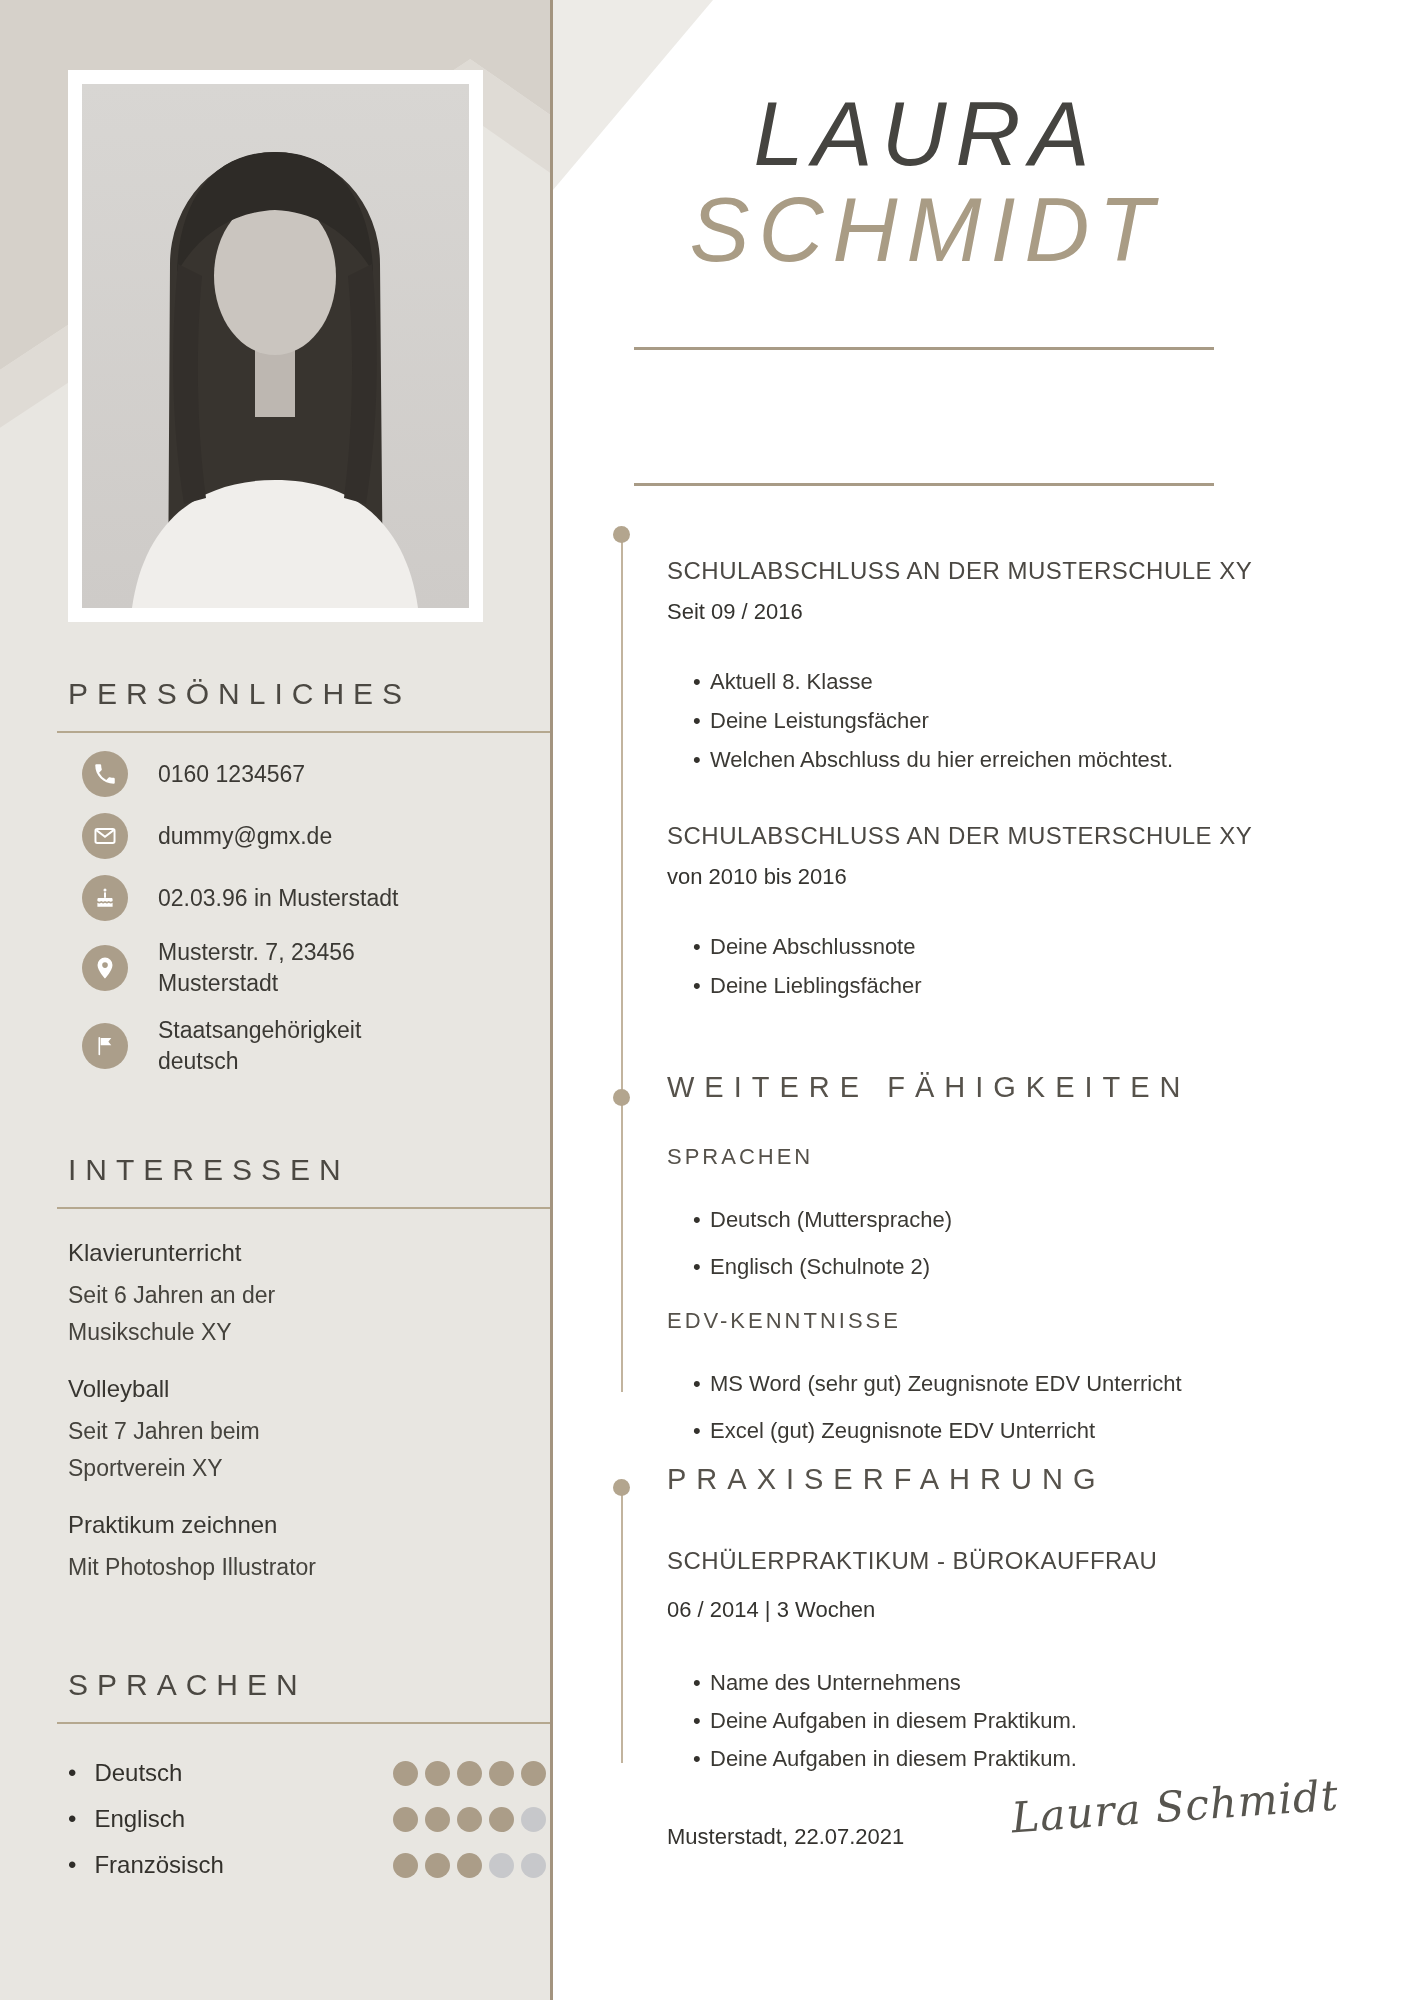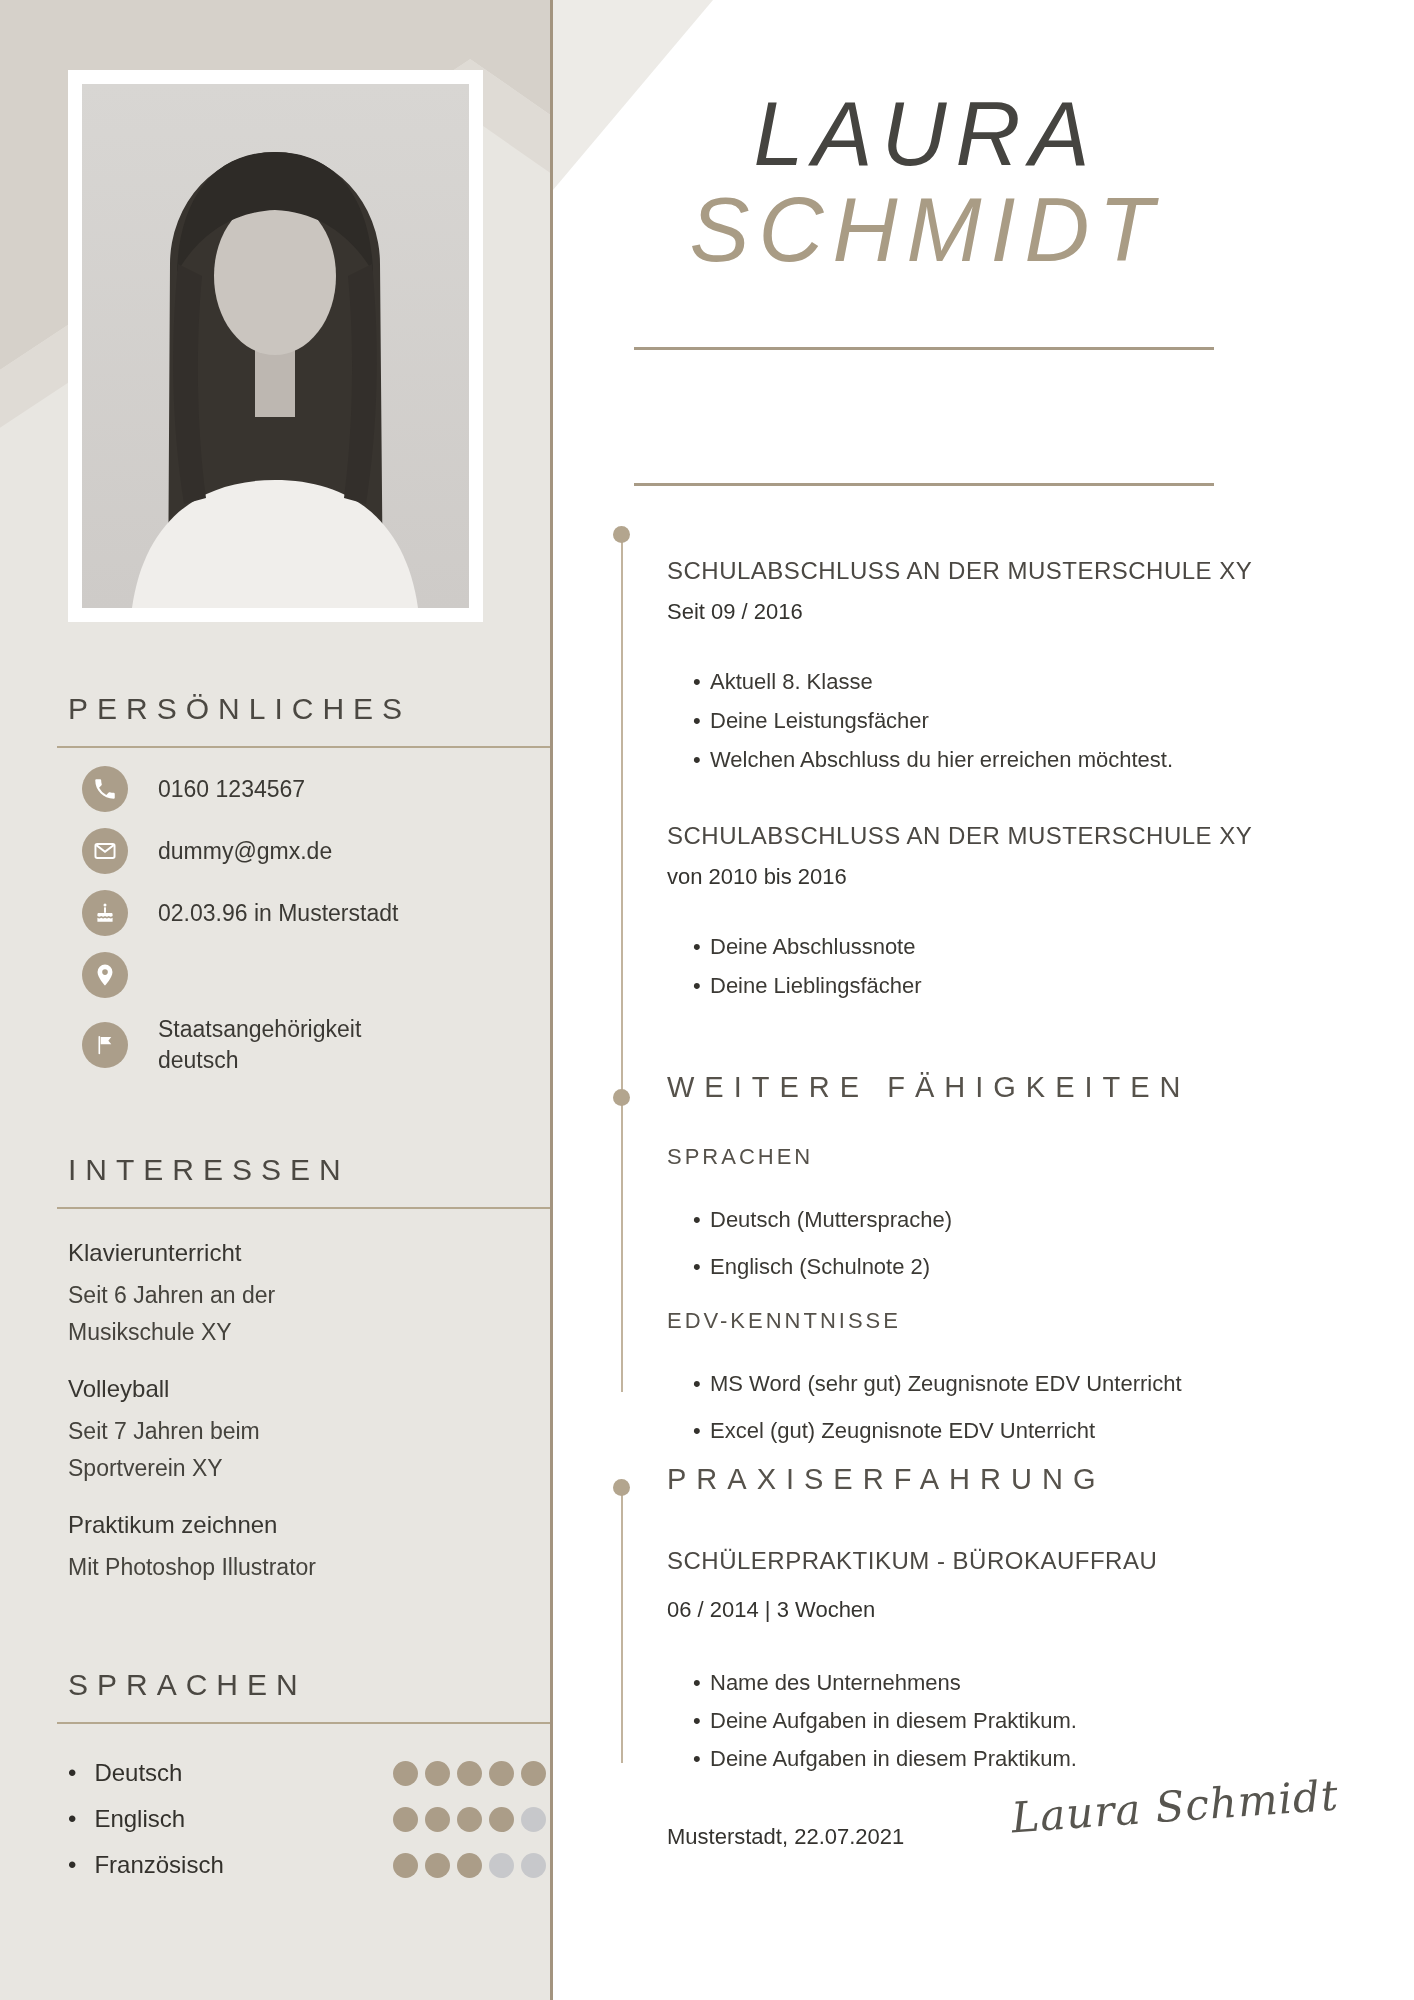--- a/index.html
+++ b/index.html
@@ -135,21 +135,21 @@
       <path d="M88 180 a105 112 0 0 1 210 0 L301 524 L86 524 Z" fill="#38342f"></path>
       <path d="M50 524 C62 438 116 396 193 396 C270 396 324 438 336 524 Z" fill="#f0eeeb"></path>
       <rect x="173" y="248" width="40" height="85" fill="#bdb7b1"></rect>
       <ellipse cx="193" cy="192" rx="61" ry="79" fill="#cac5bf"></ellipse>
       <path d="M193 68 C128 68 97 120 95 188 C118 150 150 128 193 126 C236 128 268 150 291 188 C289 120 258 68 193 68 Z" fill="#2e2b27"></path>
       <path d="M96 180 C88 265 90 340 102 420 L124 414 C114 340 114 255 120 192 Z" fill="#332f2b"></path>
       <path d="M290 180 C298 265 296 340 284 420 L262 414 C272 340 272 255 266 192 Z" fill="#332f2b"></path>
     </svg>
   </div>
 
-  <div class="side-section" style="top:692px;">
+  <div class="side-section" style="top:677px;">
     <h2 class="side-title">PERSÖNLICHES</h2>
     <hr class="side-rule">
     <div class="contact-list">
 
       <div class="contact-row">
         <span class="icon-circle">
           <svg viewBox="0 0 24 24">
               <path fill="#fff" d="M6.54 10.79a15.6 15.6 0 0 0 6.67 6.67l2.23-2.23a1 1 0 0 1 1.01-.25c1.12.37 2.32.57 3.55.57a1 1 0 0 1 1 1V20a1 1 0 0 1-1 1C10.61 21 3 13.39 3 4a1 1 0 0 1 1-1h3.45a1 1 0 0 1 1 1c0 1.23.2 2.43.57 3.55a1 1 0 0 1-.25 1.01Z"></path>
             </svg>
         </span>
@@ -178,20 +178,24 @@
         <div class="contact-text">02.03.96 in Musterstadt</div>
       </div>
 
       <div class="contact-row">
         <span class="icon-circle">
           <svg viewBox="0 0 24 24">
               <path fill="#fff" d="M12 2.4a6.9 6.9 0 0 0-6.9 6.9C5.1 14.6 12 21.8 12 21.8s6.9-7.2 6.9-12.5A6.9 6.9 0 0 0 12 2.4Z"></path>
               <circle class="icon-cut" cx="12" cy="9.3" r="2.6"></circle>
             </svg>
         </span>
+        <div class="contact-text">
+          <div>Musterstr. 7, 23456</div>
+          <div>Musterstadt</div>
+        </div>
       </div>
 
       <div class="contact-row">
         <span class="icon-circle">
           <svg viewBox="0 0 24 24">
               <rect x="6" y="3.6" width="1.5" height="17" rx=".75" fill="#fff"></rect>
               <path fill="#fff" d="M8 4.6h9.8l-2.7 3.4 2.7 3.4H8Z"></path>
             </svg>
         </span>
         <div class="contact-text">

